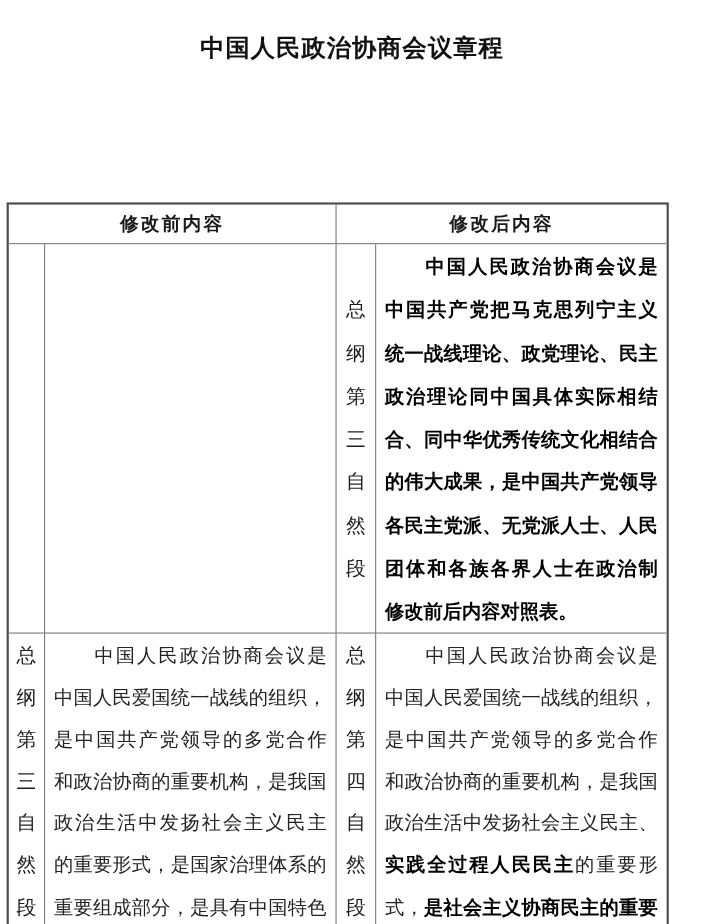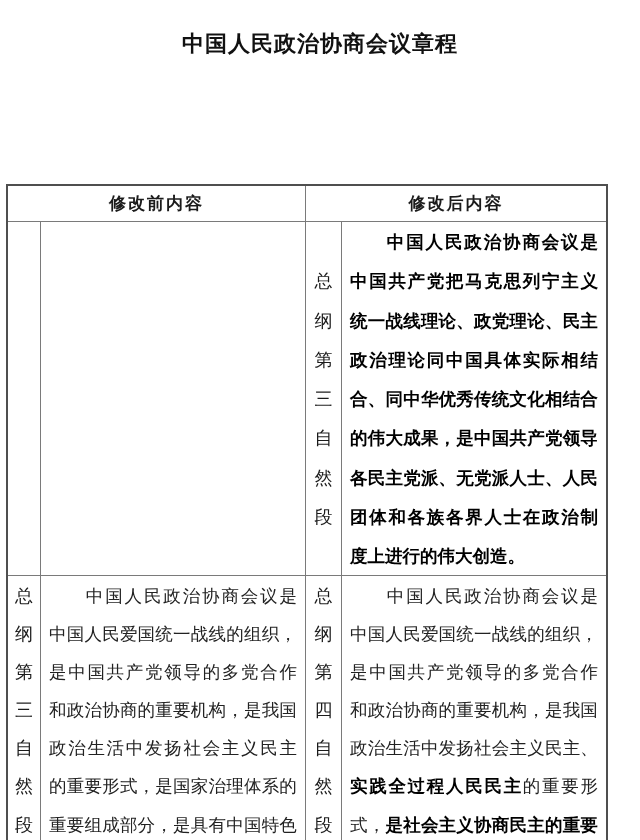--- a/index.html
+++ b/index.html
@@ -199,21 +199,21 @@
           <span class="ch hei">族</span>
           <span class="ch hei">各</span>
           <span class="ch hei">界</span>
           <span class="ch hei">人</span>
           <span class="ch hei">士</span>
           <span class="ch hei">在</span>
           <span class="ch hei">政</span>
           <span class="ch hei">治</span>
           <span class="ch hei">制</span>
         </div>
-        <div class="line plain"><span class="hei">度上进行的伟大创造。</span></div>
+        <div class="line plain"><span class="hei">修改前后内容对照表。</span></div>
       </div>
 
     <div class="cell vlabel r2 no-b" style="grid-row:3;grid-column:1;">
         <div class="vchar">总</div>
         <div class="vchar">纲</div>
         <div class="vchar">第</div>
         <div class="vchar">三</div>
         <div class="vchar">自</div>
         <div class="vchar">然</div>
         <div class="vchar">段</div>

